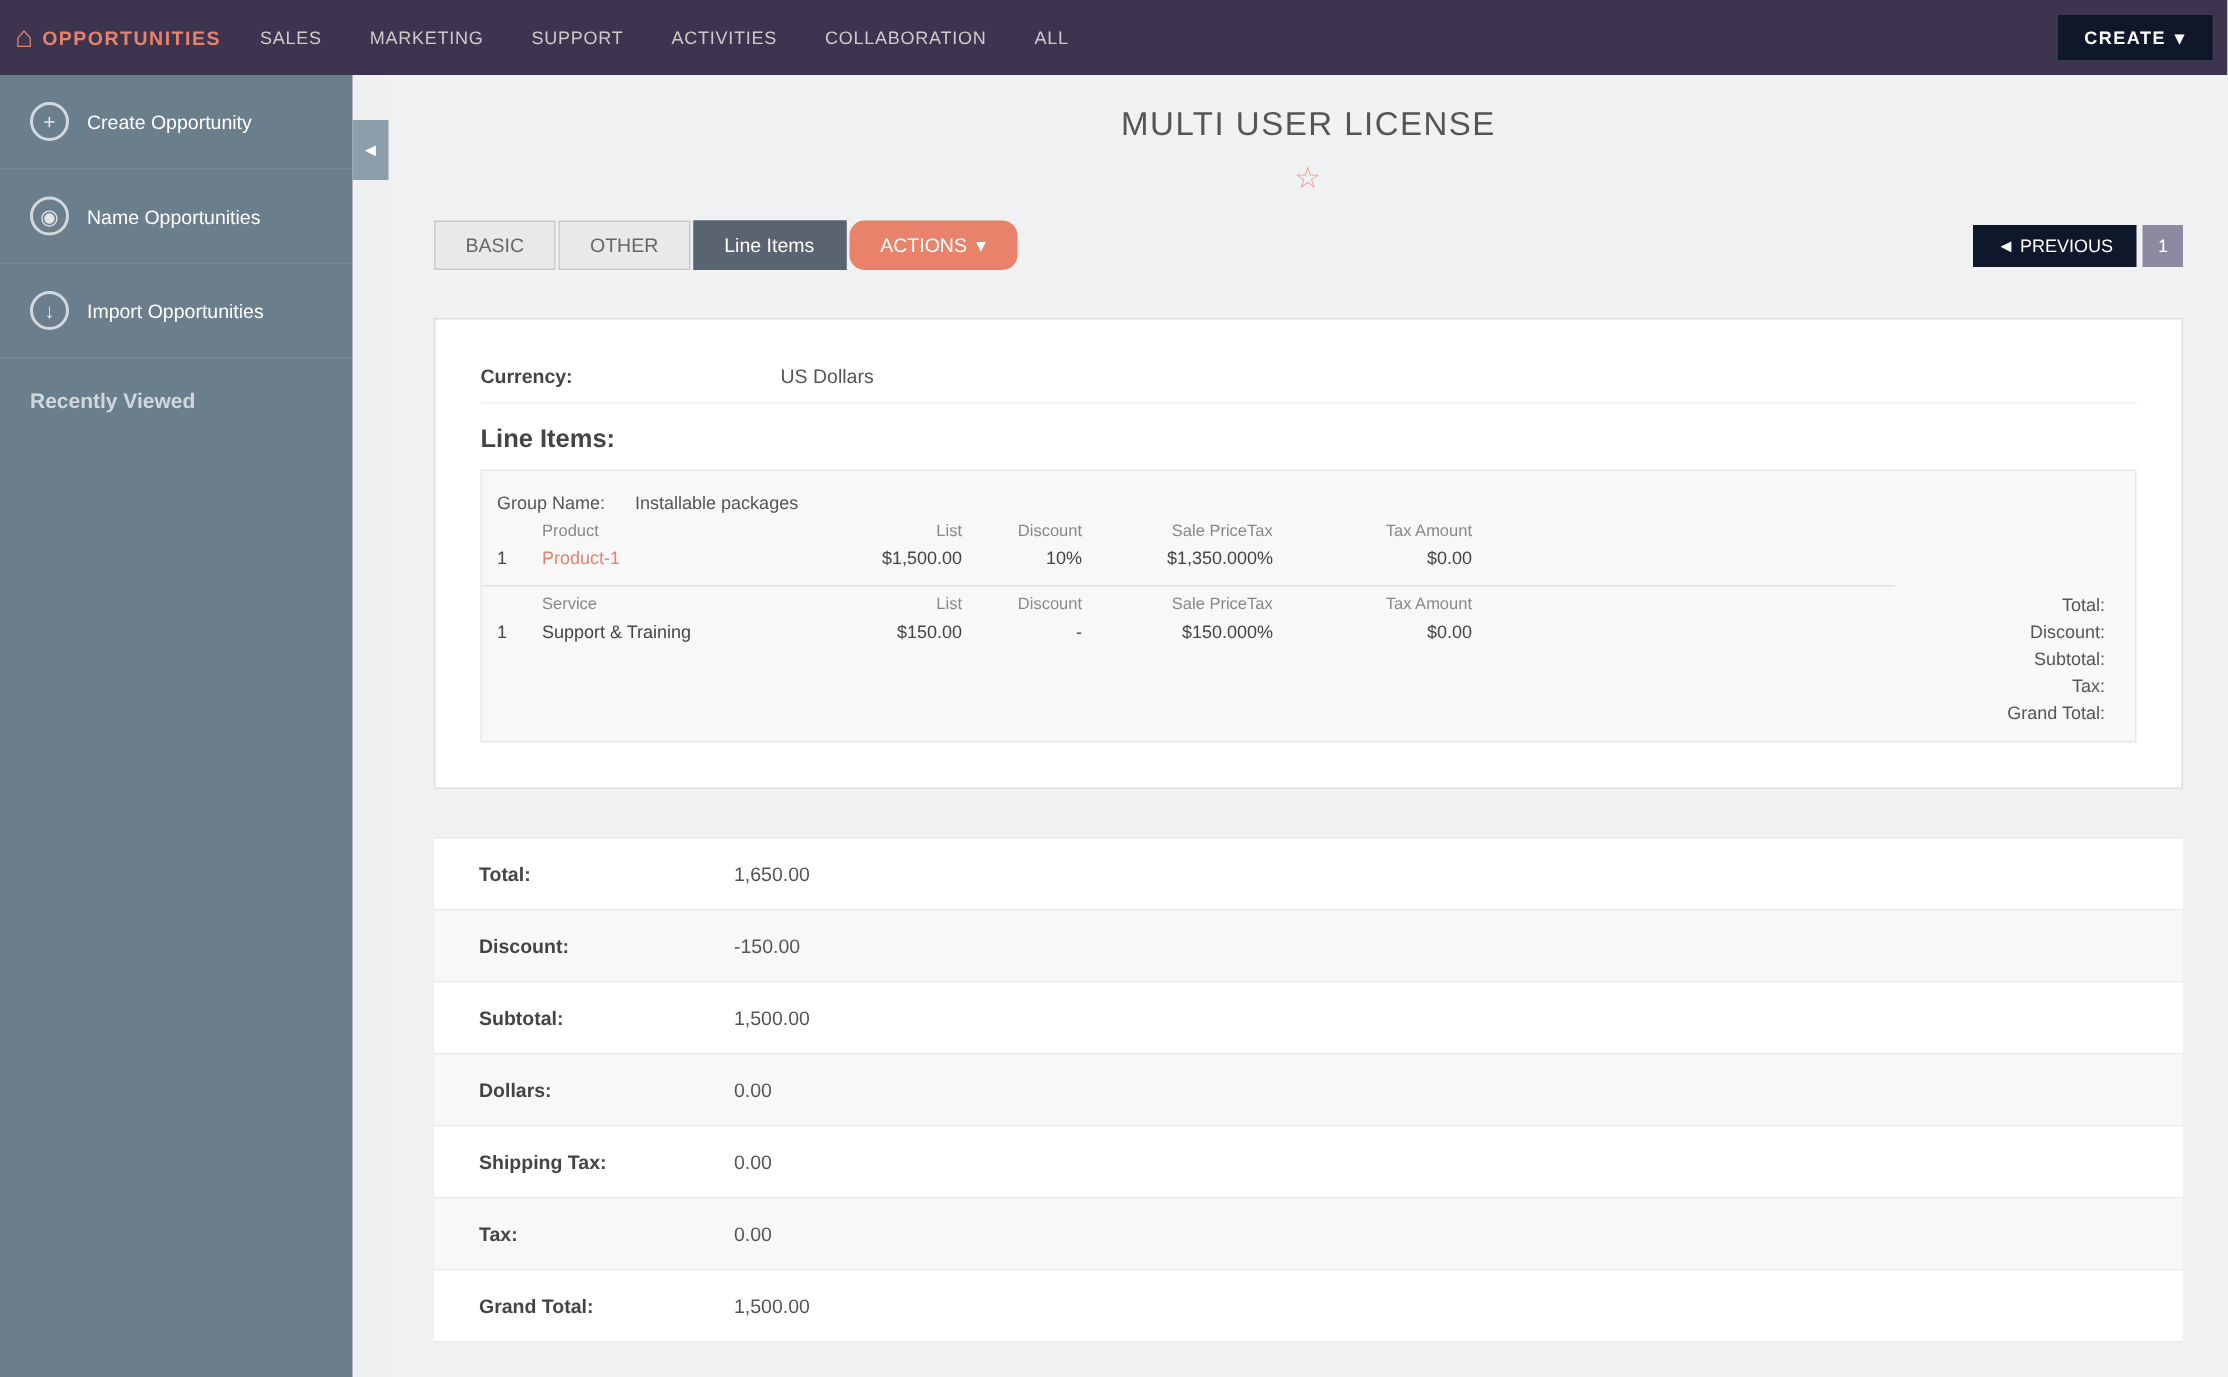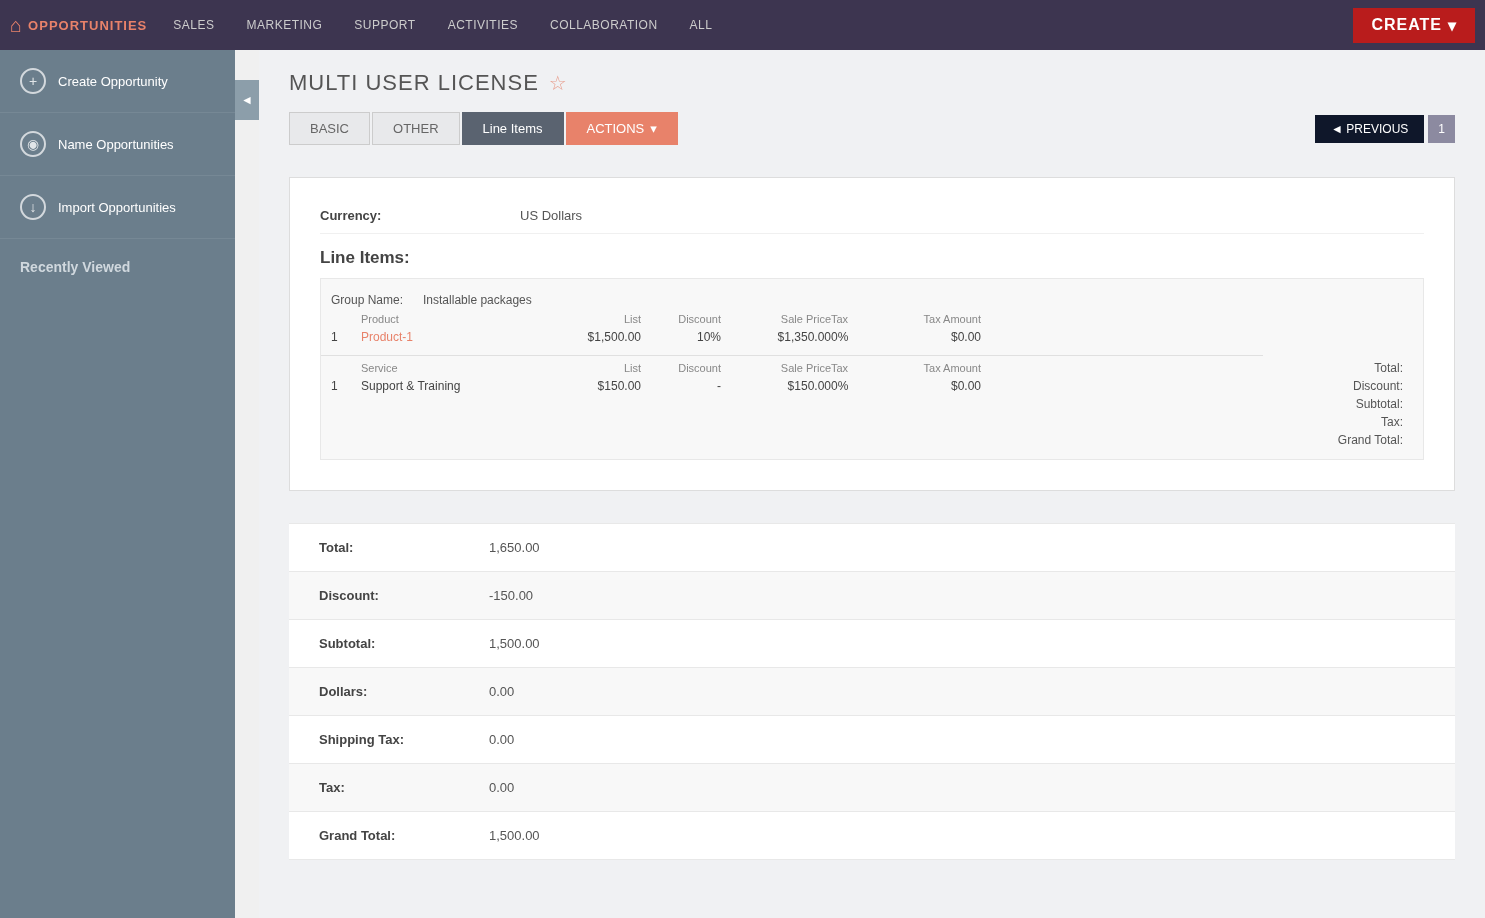--- a/index.html
+++ b/index.html
@@ -43,25 +43,25 @@
       letter-spacing: 0.5px;
       text-transform: uppercase;
       padding: 0 16px;
       height: 40px;
       display: flex;
       align-items: center;
       cursor: pointer;
       white-space: nowrap;
     }
     .nav-create-btn {
-      background: #b91c1c;
+      background: #0f172a;
       color: #fff;
       border: none;
       padding: 8px 18px;
-      font-size: 16px;
+      font-size: 12px;
       font-weight: bold;
       letter-spacing: 1px;
       cursor: pointer;
       display: flex;
       align-items: center;
       gap: 6px;
       margin-left: auto;
     }
 
     
@@ -139,20 +139,21 @@
     .page-title {
       font-size: 22px;
       font-weight: 300;
       color: #555;
       text-transform: uppercase;
       letter-spacing: 1px;
       display: flex;
       align-items: center;
       gap: 10px;
       margin-bottom: 16px;
+      flex-direction: column;
     }
     .star-icon {
       color: #e8a090;
       font-size: 20px;
     }
 
     
     .tabs-bar {
       display: flex;
       align-items: center;
@@ -175,20 +176,21 @@
       color: #fff;
       border-color: #5a6370;
     }
     .tab-btn.actions {
       background: #e8826a;
       color: #fff;
       border-color: #e8826a;
       display: flex;
       align-items: center;
       gap: 6px;
+      border-radius: 10px;
     }
     .nav-right {
       margin-left: auto;
       display: flex;
       align-items: center;
       gap: 4px;
     }
     .prev-btn {
       background: #0f172a;
       color: #fff;

